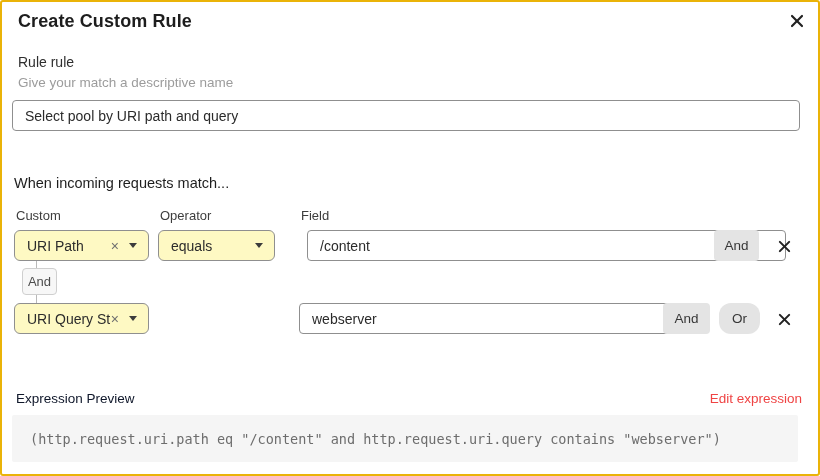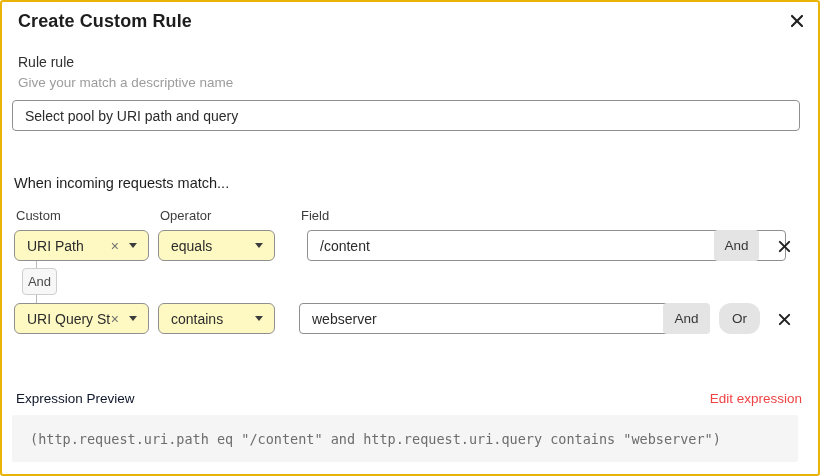--- a/index.html
+++ b/index.html
@@ -201,25 +201,20 @@
 
   <div class="connector-line"></div>
   <div class="connector-badge">And</div>
 
   <div class="select field-select row2">
     <span class="txt">URI Query St...</span>
     <span class="spacer"></span>
     <span class="clear-x">×</span>
     <span class="caret"></span>
   </div>
-  <div class="select operator-select row2">
-    <span class="txt">contains</span>
-    <span class="spacer"></span>
-    <span class="caret"></span>
-  </div>
   <input class="text-input value-r2" type="text" value="webserver" style="">
   <button class="logic-btn and-r2">And</button>
   <button class="logic-btn or-r2">Or</button>
   <button class="remove-btn rm-r2" aria-label="Remove condition">
     <svg class="x-icon" width="13" height="13" viewBox="0 0 14 14">
       <line x1="2" y1="2" x2="12" y2="12"></line>
       <line x1="12" y1="2" x2="2" y2="12"></line>
     </svg>
   </button>
 

